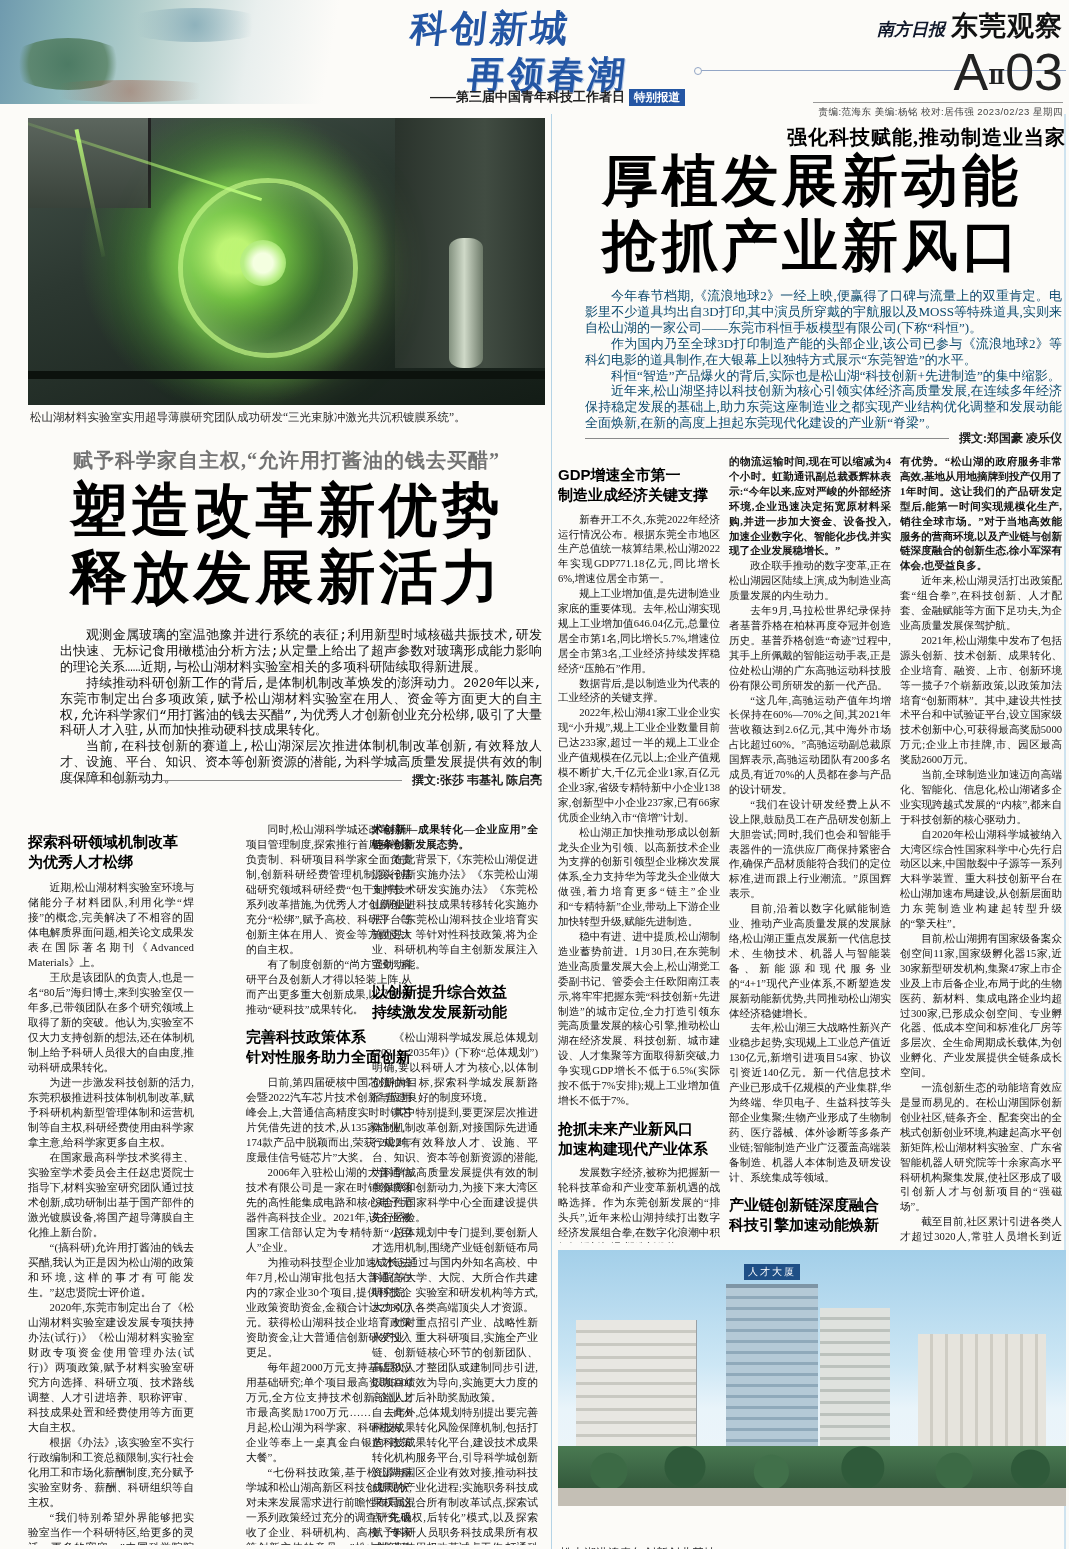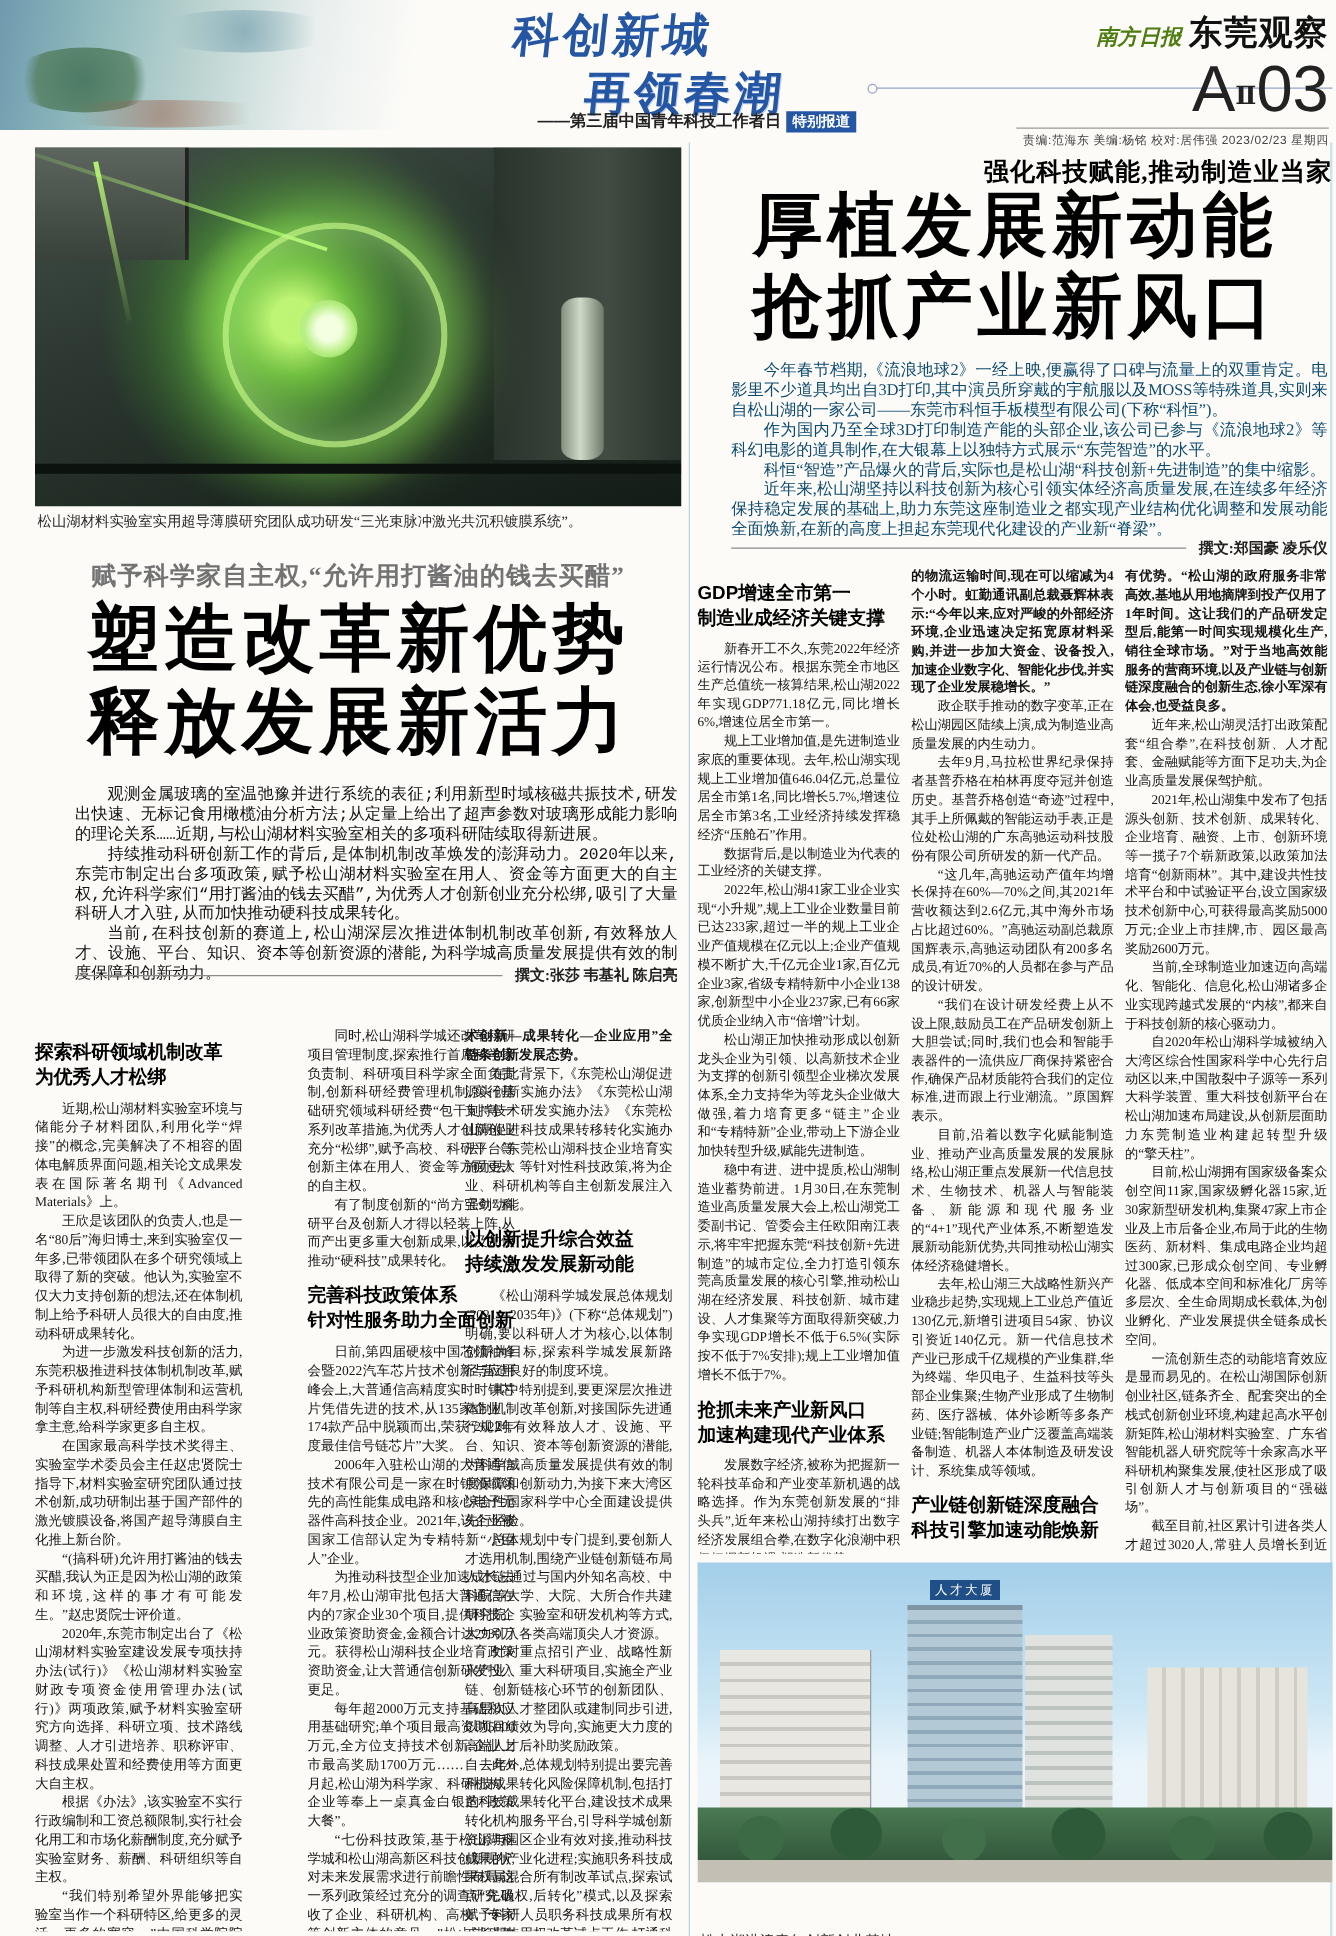--- a/index.html
+++ b/index.html
@@ -19,21 +19,21 @@
   .logo{position:absolute;left:408px;top:4px;width:330px;color:#2456a4;transform:skewX(-6deg);}
   .logo-l1{font-size:37px;font-weight:900;letter-spacing:3px;font-family:"Liberation Sans",sans-serif;}
   .logo-l2{font-size:37px;font-weight:900;letter-spacing:3px;margin-left:62px;margin-top:-4px;
            font-family:"Liberation Sans",sans-serif;text-shadow:1px 1px 0 #b9cce8;}
   .logo-circuit{position:absolute;left:700px;top:70px;width:366px;height:1px;background:#93a6c6;}
   .logo-circuit .node{position:absolute;left:-6px;top:-3px;width:6px;height:6px;border:1px solid #93a6c6;border-radius:50%;background:#fcfbf8;}
   .banner-sub{position:absolute;left:430px;top:88px;width:420px;font-size:13px;font-weight:bold;color:#222;
               font-family:"Liberation Sans",sans-serif;}
   .badge{display:inline-block;background:#2456a4;color:#fff;font-size:11.5px;padding:1px 5px;margin-left:4px;}
   .masthead{position:absolute;right:6px;top:8px;width:250px;text-align:right;}
-  .mh-top .paper{color:#4d7c0f;font-size:17px;font-weight:bold;font-style:italic;margin-right:6px;}
+  .mh-top .paper{color:#0f172a;font-size:17px;font-weight:bold;font-style:italic;margin-right:6px;}
   .mh-top .section{color:#111;font-size:27px;font-weight:900;font-family:"Liberation Sans",sans-serif;letter-spacing:1px;}
   .pageno{line-height:1;margin-top:2px;color:#222;}
   .pageno .big{font-size:52px;font-family:"Liberation Sans",sans-serif;font-weight:400;}
   .pageno .roman{font-size:20px;font-weight:bold;vertical-align:6px;}
   .mh-rule{border-top:1px solid #999;margin-top:4px;}
   .credits{font-size:9.5px;color:#444;margin-top:3px;letter-spacing:0.5px;font-family:"Liberation Sans",sans-serif;}
 
   
   .v-divider{position:absolute;left:551px;top:114px;width:1px;height:1435px;background:#b5d4e6;}
   .v-edge{position:absolute;left:1064px;top:114px;width:2px;height:1435px;background:#cfe3ef;}

